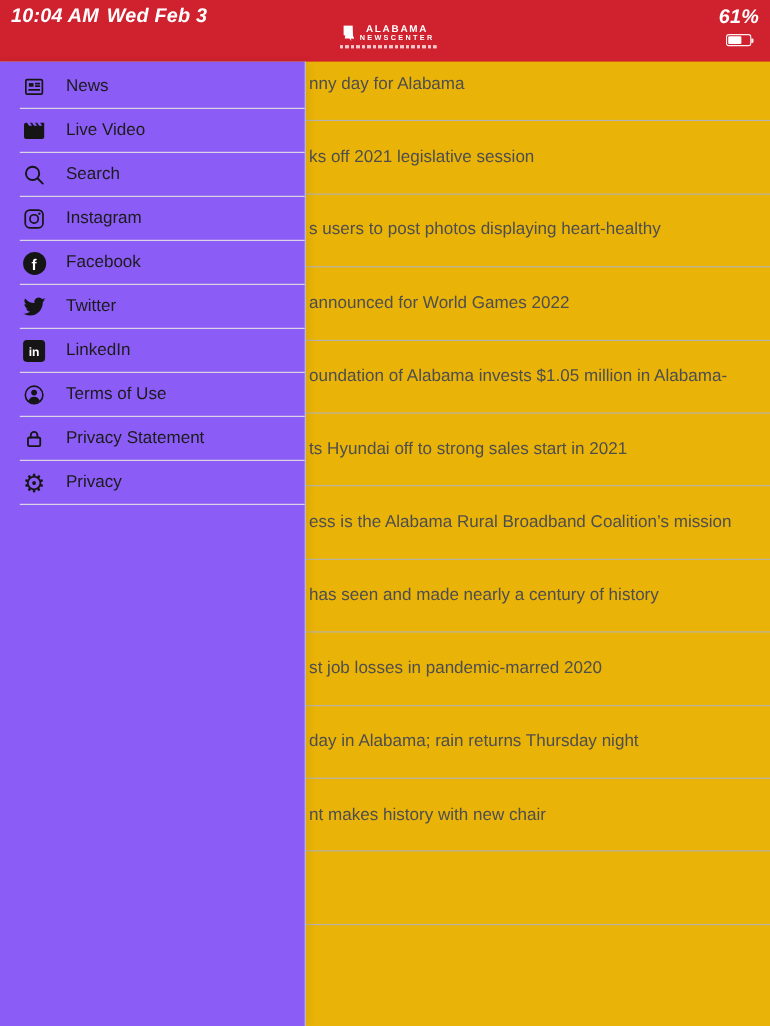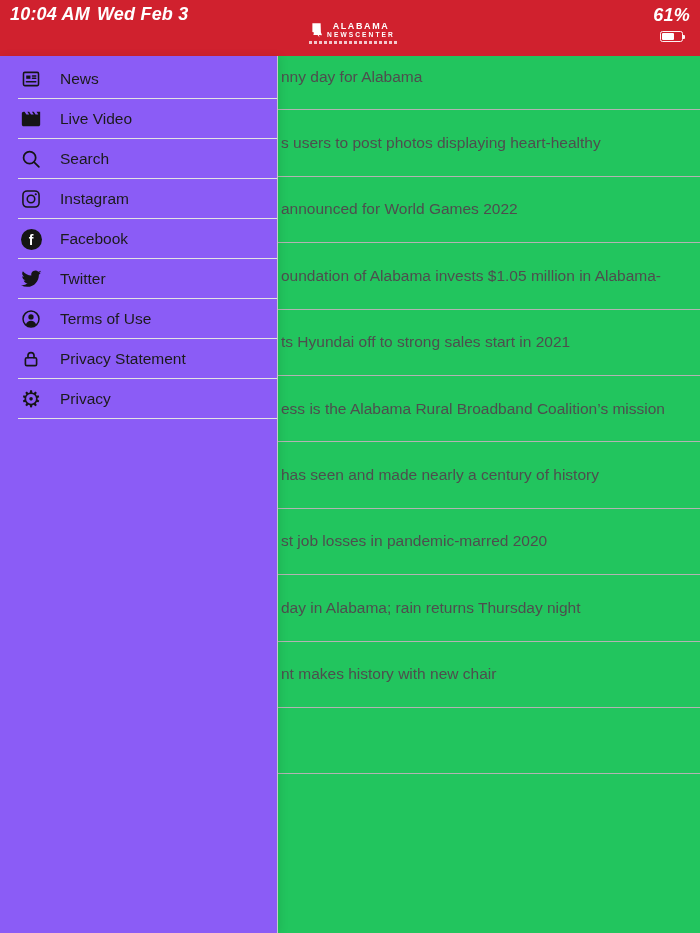--- a/index.html
+++ b/index.html
@@ -35,21 +35,21 @@
   .logo-state{ display:inline-flex; }
   .logo-text{ display:flex; flex-direction:column; align-items:center; }
   .logo-l1{ font-size:9px; font-weight:700; letter-spacing:1.6px; line-height:10px; }
   .logo-l2{ font-size:6.6px; font-weight:700; letter-spacing:2.1px; line-height:8px; }
   .logo-tagline{
     margin-top:2px; width:88px; height:3px;
     background:repeating-linear-gradient(90deg, rgba(255,255,255,.75) 0 3px, transparent 3px 5px);
   }
   
   .list{
-    position:absolute; inset:0; z-index:0; background:#22c55e; padding-top:44px;
+    position:absolute; inset:0; z-index:0; background:#eab308; padding-top:44px;
   }
   .row{
     height:66.4px; display:flex; align-items:center;
     border-bottom:1px solid #b3b3b3; overflow:hidden;
   }
   .row-text{
     padding-left:281px; white-space:nowrap;
     font-size:15.5px; color:#4e4e4e;
   }
   
@@ -88,20 +88,23 @@
   svg{ display:block; }
 </style>
 </head>
 <body>
 
 <div class="screen">
 
   <div class="list">
     <div class="row">
         <span class="row-text">nny day for Alabama</span>
+      </div>
+    <div class="row">
+        <span class="row-text">ks off 2021 legislative session</span>
       </div>
     <div class="row">
         <span class="row-text">s users to post photos displaying heart-healthy</span>
       </div>
     <div class="row">
         <span class="row-text">announced for World Games 2022</span>
       </div>
     <div class="row">
         <span class="row-text">oundation of Alabama invests $1.05 million in Alabama-</span>
       </div>
@@ -214,20 +217,26 @@
 
     <div class="menu-item">
       <span class="mi-icon">
         <svg width="22" height="22" viewBox="0 0 24 24" fill="#151515">
           <path d="M23.44 4.83c-.8.37-1.66.62-2.56.73a4.5 4.5 0 0 0 1.98-2.48 8.96 8.96 0 0 1-2.85 1.09 4.48 4.48 0 0 0-7.63 4.08 12.72 12.72 0 0 1-9.23-4.68 4.48 4.48 0 0 0 1.39 5.98 4.45 4.45 0 0 1-2.03-.56v.06a4.48 4.48 0 0 0 3.59 4.39 4.52 4.52 0 0 1-2.02.08 4.48 4.48 0 0 0 4.18 3.11A8.98 8.98 0 0 1 1 18.58a12.67 12.67 0 0 0 6.86 2.01c8.23 0 12.73-6.82 12.73-12.73l-.01-.58a9.1 9.1 0 0 0 2.23-2.32z"></path>
         </svg>
       </span>
       <span class="mi-label">Twitter</span>
     </div>
 
+    <div class="menu-item">
+      <span class="mi-icon">
+        <span class="li-badge">in</span>
+      </span>
+      <span class="mi-label">LinkedIn</span>
+    </div>
 
     <div class="menu-item">
       <span class="mi-icon">
         <svg width="22" height="22" viewBox="0 0 24 24" fill="none" stroke="#151515" stroke-width="1.6">
           <circle cx="12" cy="12" r="8.7"></circle>
           <circle cx="12" cy="9.7" r="2.9" fill="#151515" stroke="none"></circle>
           <path d="M6.3 18.1c1-3 3.1-4.3 5.7-4.3s4.7 1.3 5.7 4.3a8.7 8.7 0 0 1-11.4 0z" fill="#151515" stroke="none"></path>
         </svg>
       </span>
       <span class="mi-label">Terms of Use</span>

